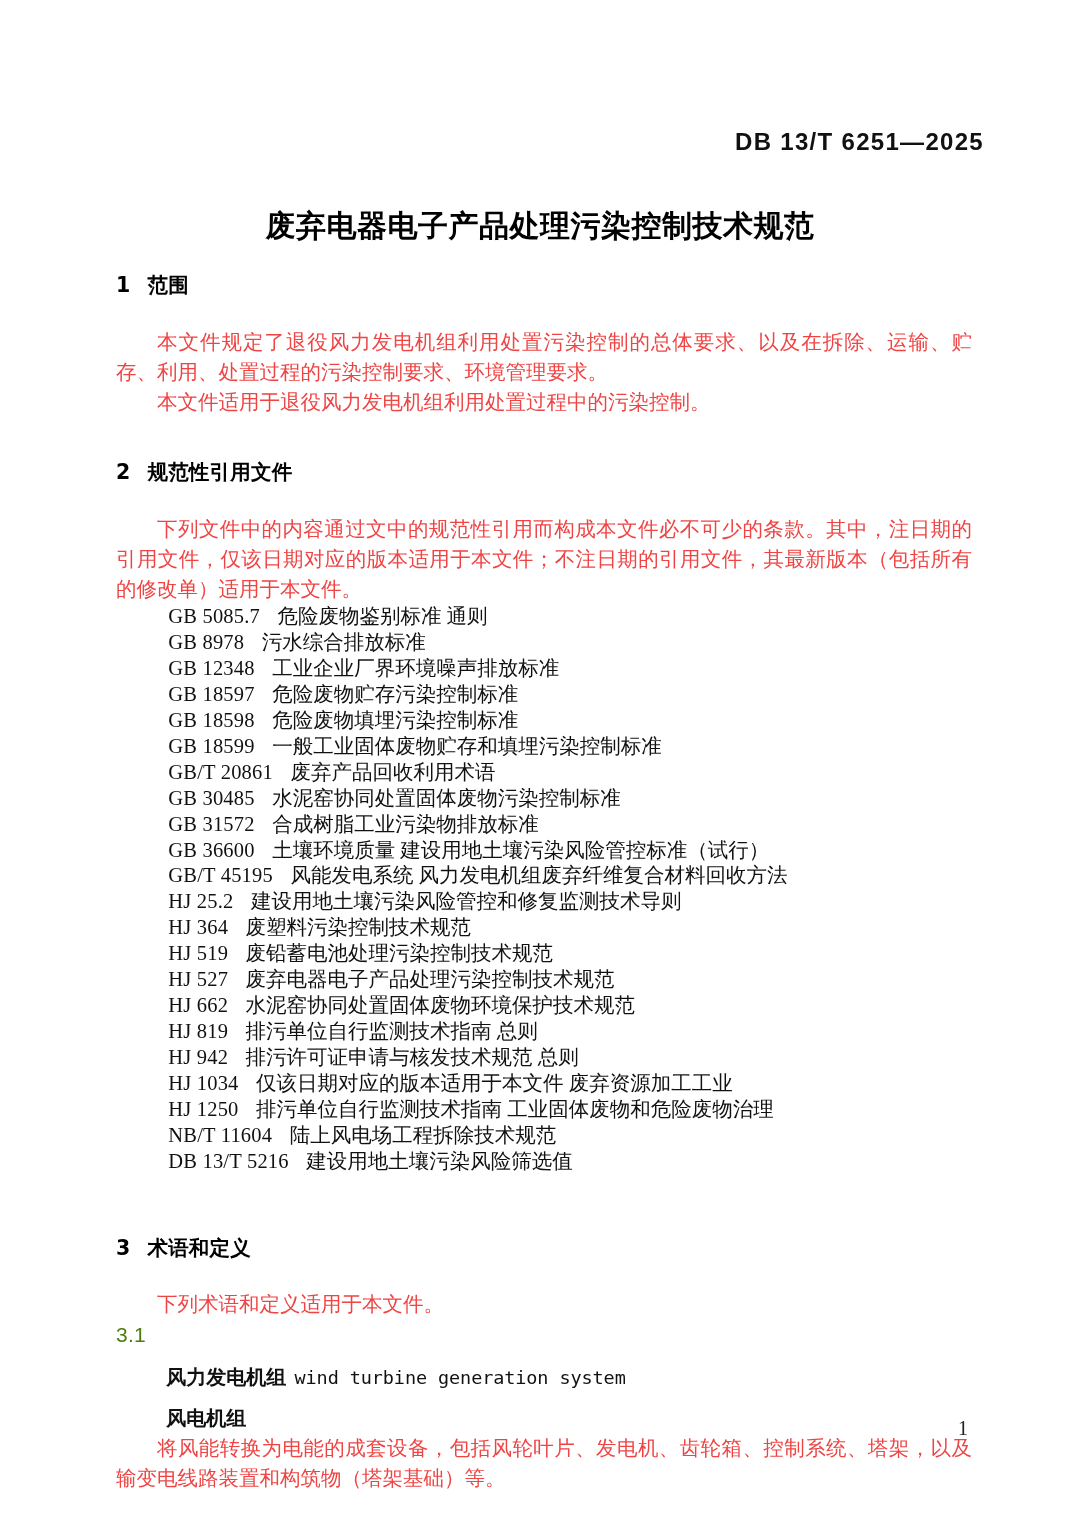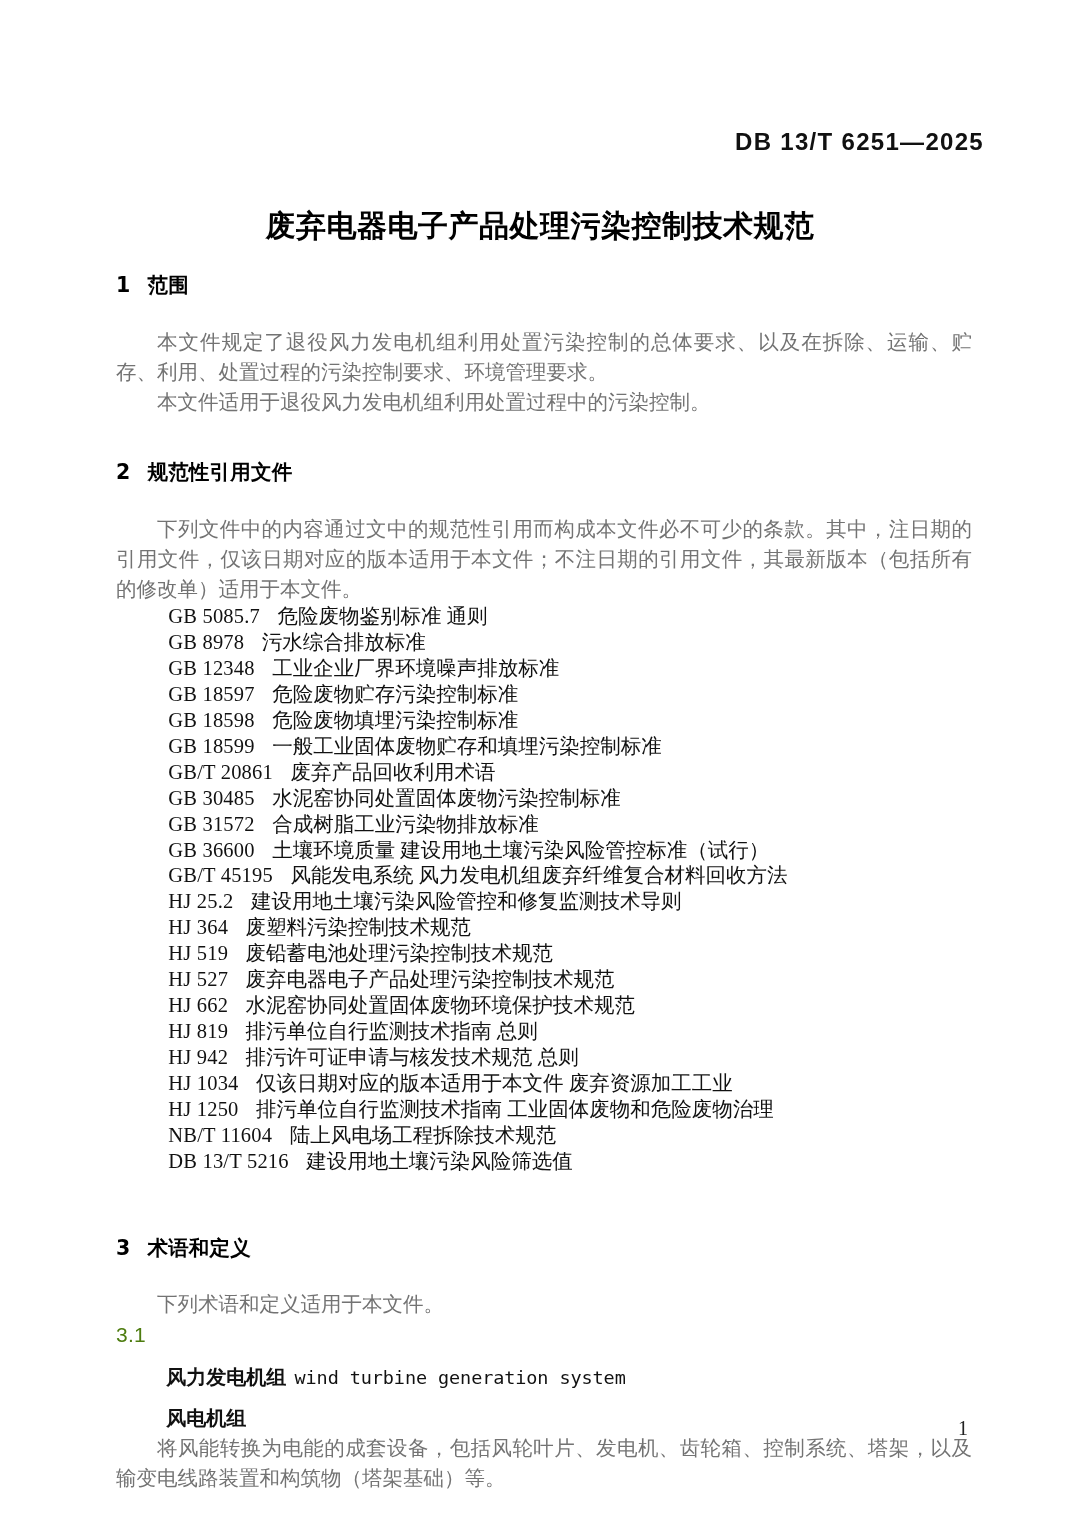--- a/index.html
+++ b/index.html
@@ -65,21 +65,21 @@
   }
   h2.section .num { margin-right: 17px; }
 
   p.para {
     margin: 0;
     font-size: 20.5px;
     line-height: 1.47;
     text-align: justify;
     text-justify: inter-ideograph;
     text-indent: 2em;
-    color: #737373;
+    color: #ef4444;
   }
   .gap-md { height: 26px; }
   .gap-lg { height: 40px; }
   .gap-xl { height: 58px; }
 
   
   ul.ref-list {
     list-style: none;
     margin: 0;
     padding: 0;

